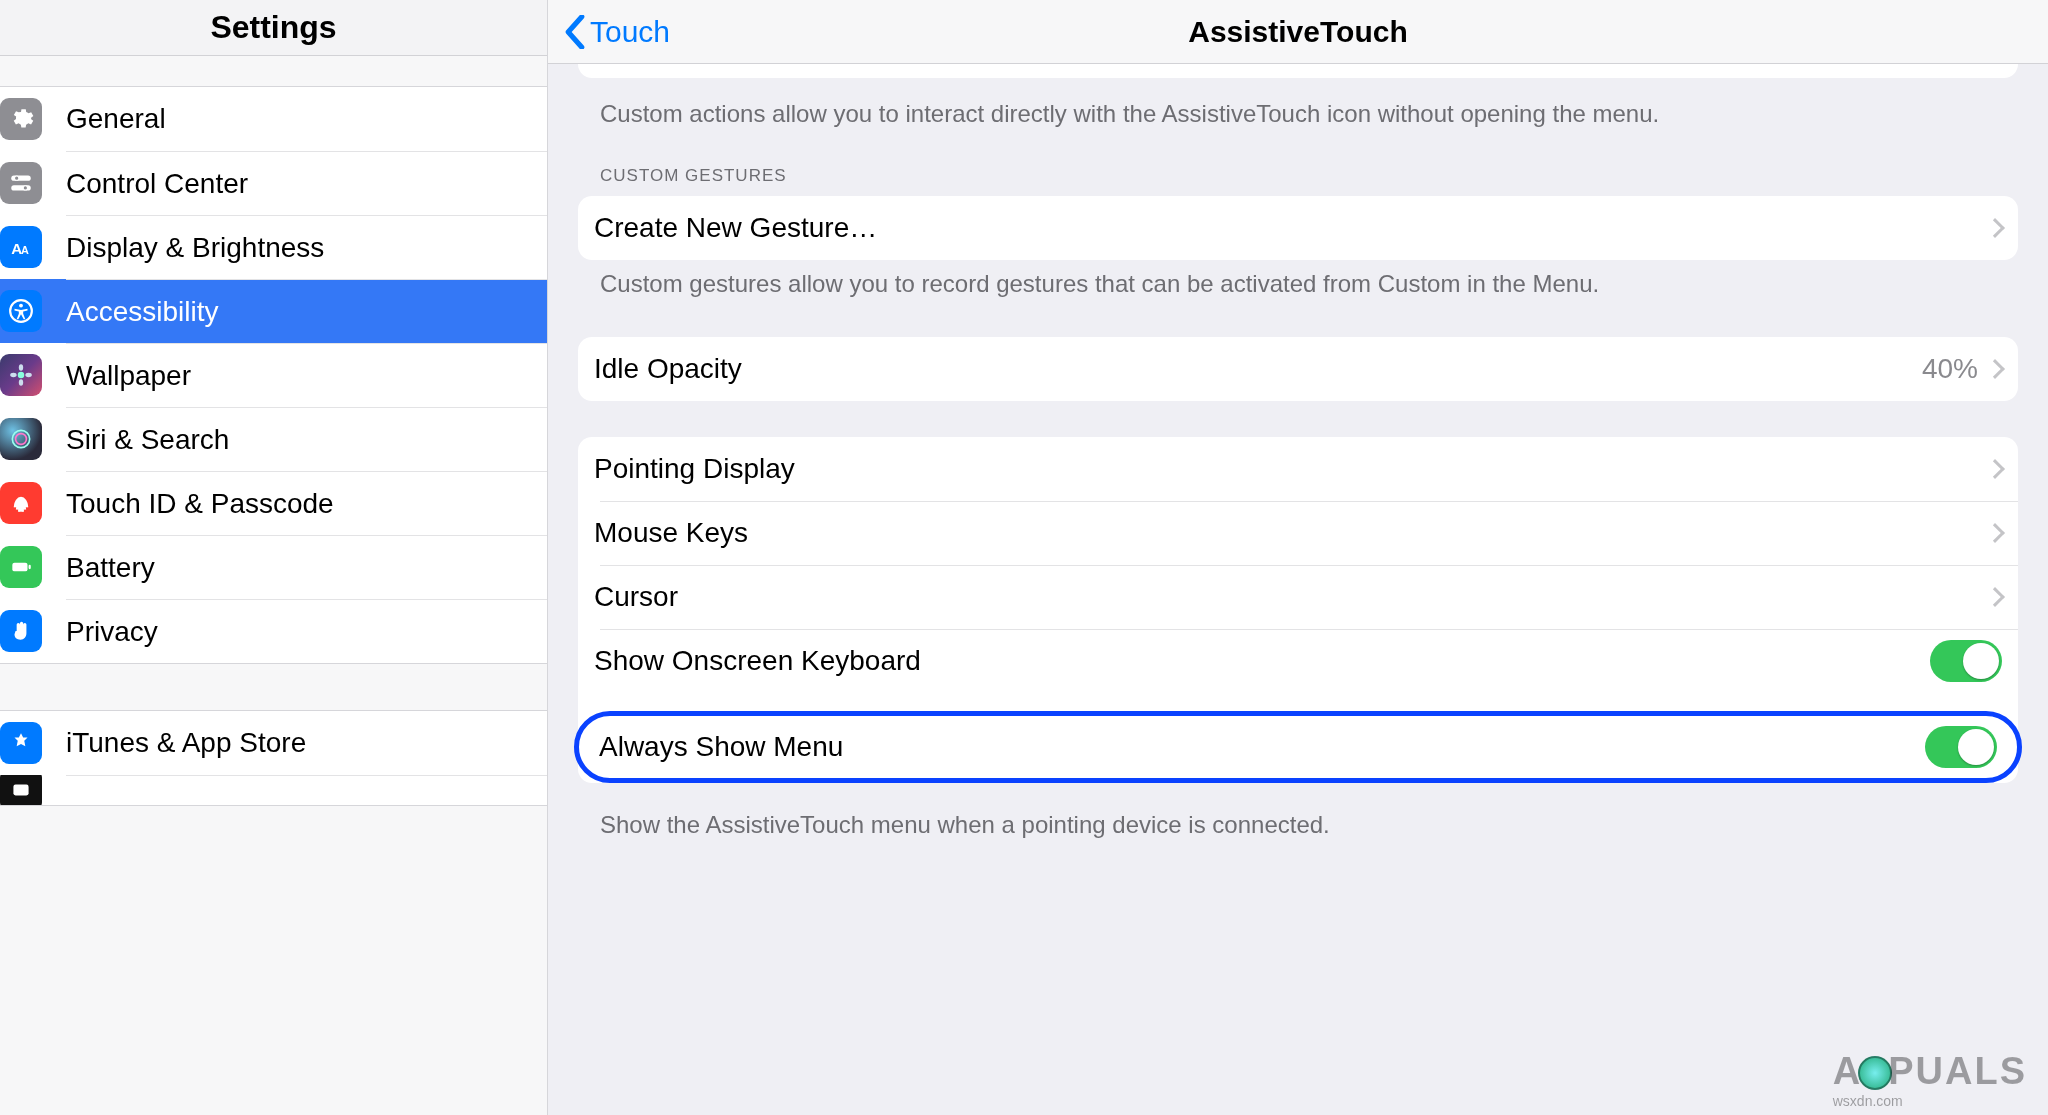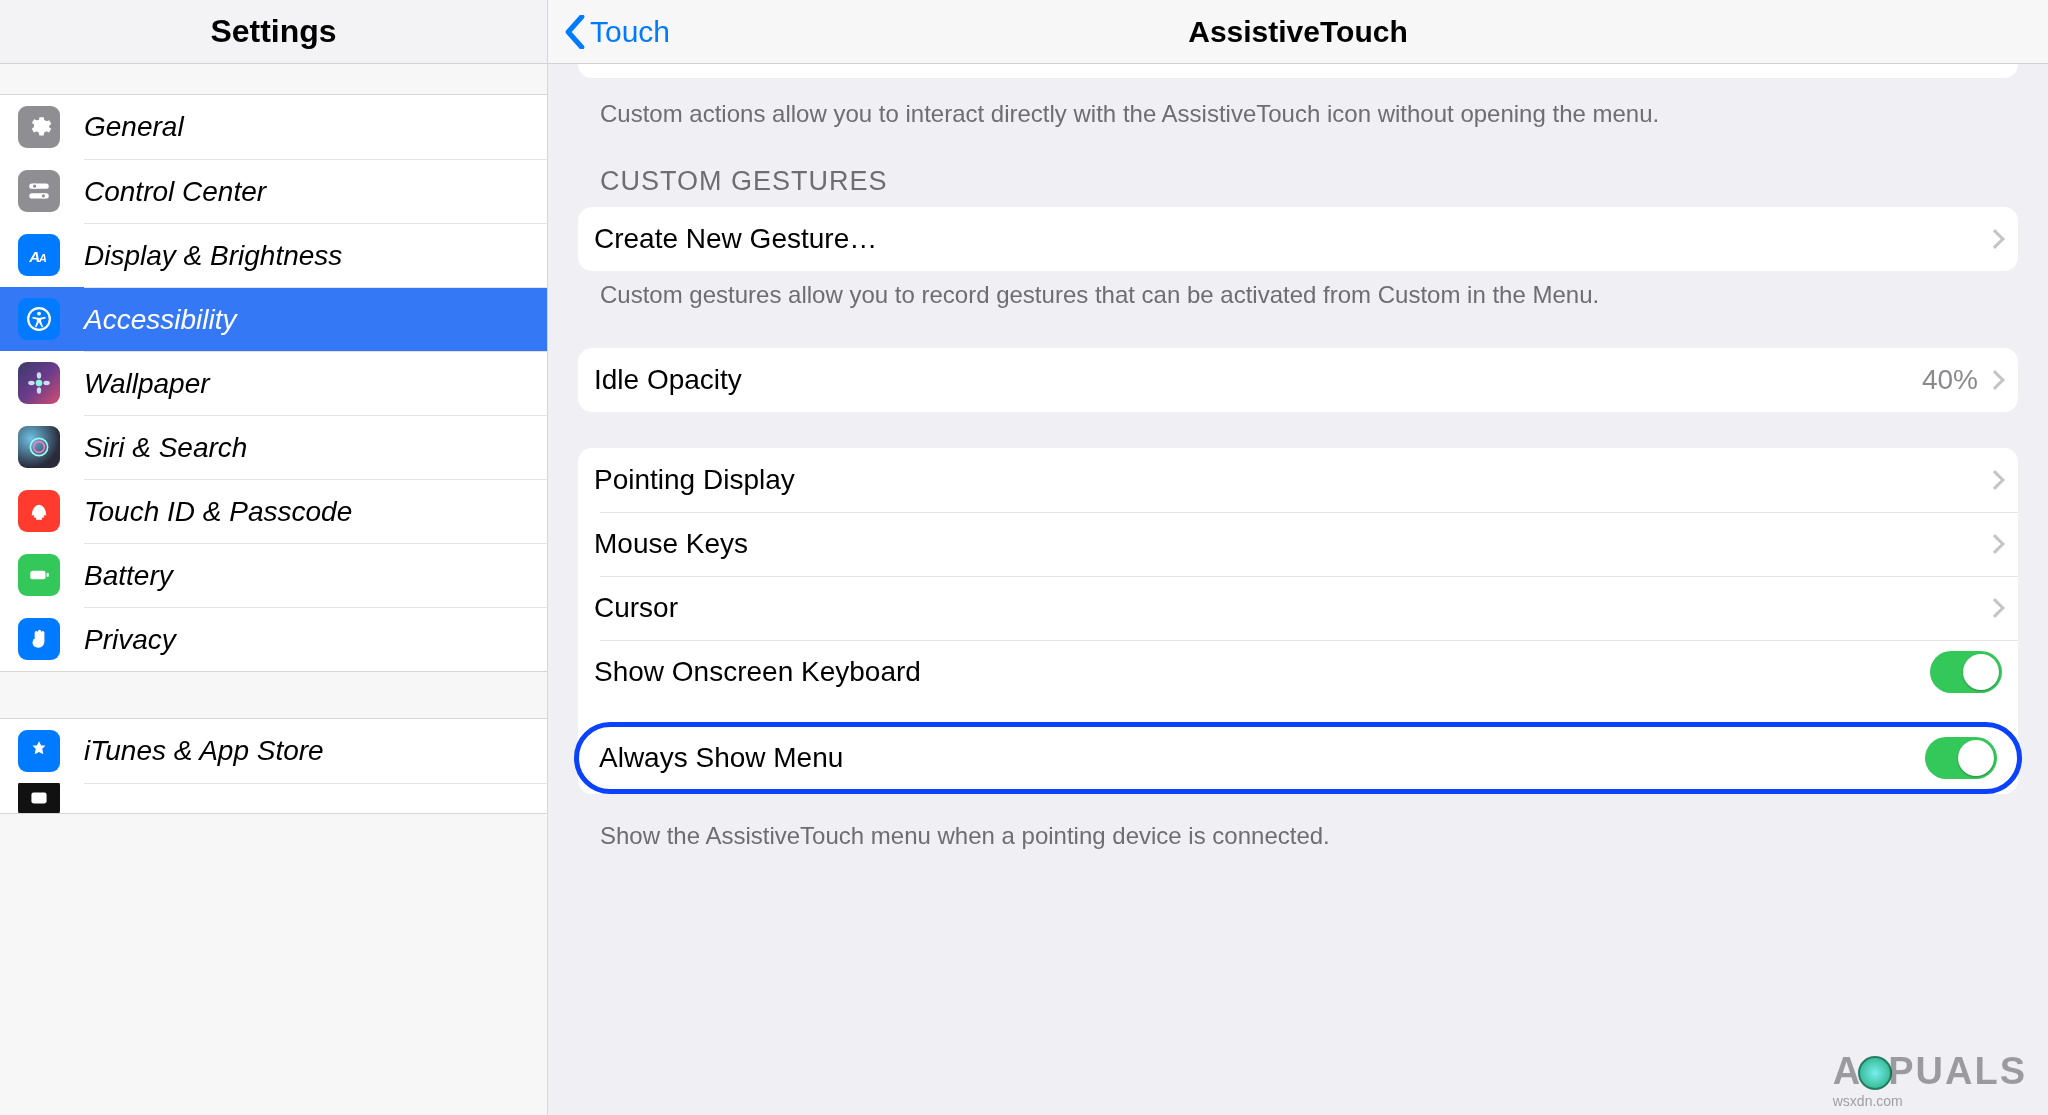--- a/index.html
+++ b/index.html
@@ -1,24 +1,24 @@
 <!DOCTYPE html>
 <html><head>
 <meta charset="utf-8">
 <style>
   * { box-sizing: border-box; margin: 0; padding: 0; }
   html, body { width: 2048px; height: 1115px; font-family: -apple-system, "Helvetica Neue", Helvetica, Arial, sans-serif; background: #efeff4; overflow: hidden; }
   .app { display: flex; width: 100%; height: 100%; }
   
   .sidebar { width: 548px; flex: 0 0 548px; background: #f7f7f8; display: flex; flex-direction: column; border-right: 1px solid #d6d6da; }
-  .sidebar-header { height: 64px; display: flex; align-items: center; justify-content: center; border-bottom: 1px solid #d2d2d6; background: #f3f3f5; }
+  .sidebar-header { height: 56px; display: flex; align-items: center; justify-content: center; border-bottom: 1px solid #d2d2d6; background: #f3f3f5; }
   .sidebar-title { font-size: 32px; font-weight: 700; color: #000; }
   .sidebar-spacer { height: 30px; }
   .group { background: #fff; border-top: 1px solid #d6d6da; border-bottom: 1px solid #d6d6da; }
-  .sidebar-item { display: flex; align-items: center; height: 64px; padding-left: 18px; cursor: default; font-style: italic; }
+  .sidebar-item { display: flex; align-items: center; height: 64px; cursor: default; }
   .sidebar-item .icon { width: 42px; height: 42px; border-radius: 9px; display: flex; align-items: center; justify-content: center; flex: 0 0 42px; margin-right: 24px; }
   .sidebar-item .label { font-size: 28px; color: #000; flex: 1; }
   .sidebar-item + .sidebar-item .label-wrap { border-top: 1px solid #e3e3e5; }
   .label-wrap { flex: 1; height: 100%; display: flex; align-items: center; }
   .selected { background: #3478f6; }
   .selected .label { color: #fff; }
   .icon svg { width: 26px; height: 26px; fill: #fff; }
   .icon.gray { background: #8e8e93; }
   .icon.blue { background: #007aff; }
   .icon.green { background: #34c759; }
@@ -27,21 +27,21 @@
   .icon.siri { background: radial-gradient(circle at 30% 30%, #6ec1e4, #2a2a3a 70%); }
   
   .detail { flex: 1; display: flex; flex-direction: column; background: #efeff4; position: relative; }
   .detail-header { height: 64px; display: flex; align-items: center; border-bottom: 1px solid #d2d2d6; background: #f7f7f8; position: relative; }
   .back { display: flex; align-items: center; color: #007aff; font-size: 30px; padding-left: 16px; }
   .back svg { width: 22px; height: 34px; fill: #007aff; margin-right: 4px; }
   .detail-title { position: absolute; left: 0; right: 0; text-align: center; font-size: 30px; font-weight: 600; color: #000; pointer-events: none; }
   .detail-body { flex: 1; overflow: hidden; padding: 0 30px; }
   .partial-row { background: #fff; border-bottom-left-radius: 14px; border-bottom-right-radius: 14px; height: 14px; margin-bottom: 12px; }
   .footer-text { color: #6d6d72; font-size: 24px; padding: 8px 22px 0; line-height: 1.35; }
-  .header-text { color: #6d6d72; font-size: 27px; padding: 36px 22px 10px; letter-spacing: 1px; text-transform: uppercase; }
+  .header-text { color: #6d6d72; font-size: 17px; padding: 36px 22px 10px; letter-spacing: 1px; text-transform: uppercase; }
   .card { background: #fff; border-radius: 14px; }
   .row { display: flex; align-items: center; height: 64px; padding: 0 16px; position: relative; }
   .row + .row::before { content: ""; position: absolute; left: 22px; right: 0; top: 0; height: 1px; background: #e3e3e5; }
   .row-label { font-size: 28px; color: #000; flex: 1; }
   .row-value { font-size: 28px; color: #8a8a8e; margin-right: 10px; margin-left: 22px; }
   .chevron { width: 14px; height: 14px; border-top: 3px solid #c4c4c7; border-right: 3px solid #c4c4c7; transform: rotate(45deg); }
   .switch { width: 72px; height: 42px; border-radius: 21px; background: #34c759; position: relative; }
   .switch .knob { position: absolute; right: 3px; top: 3px; width: 36px; height: 36px; border-radius: 50%; background: #fff; box-shadow: 0 1px 2px rgba(0,0,0,.3); }
   .highlight-row { border: 5px solid #0a42ff; border-radius: 38px; margin: 18px -4px; height: 72px; padding: 0 20px; }
   .highlight-row::before { display: none !important; }

